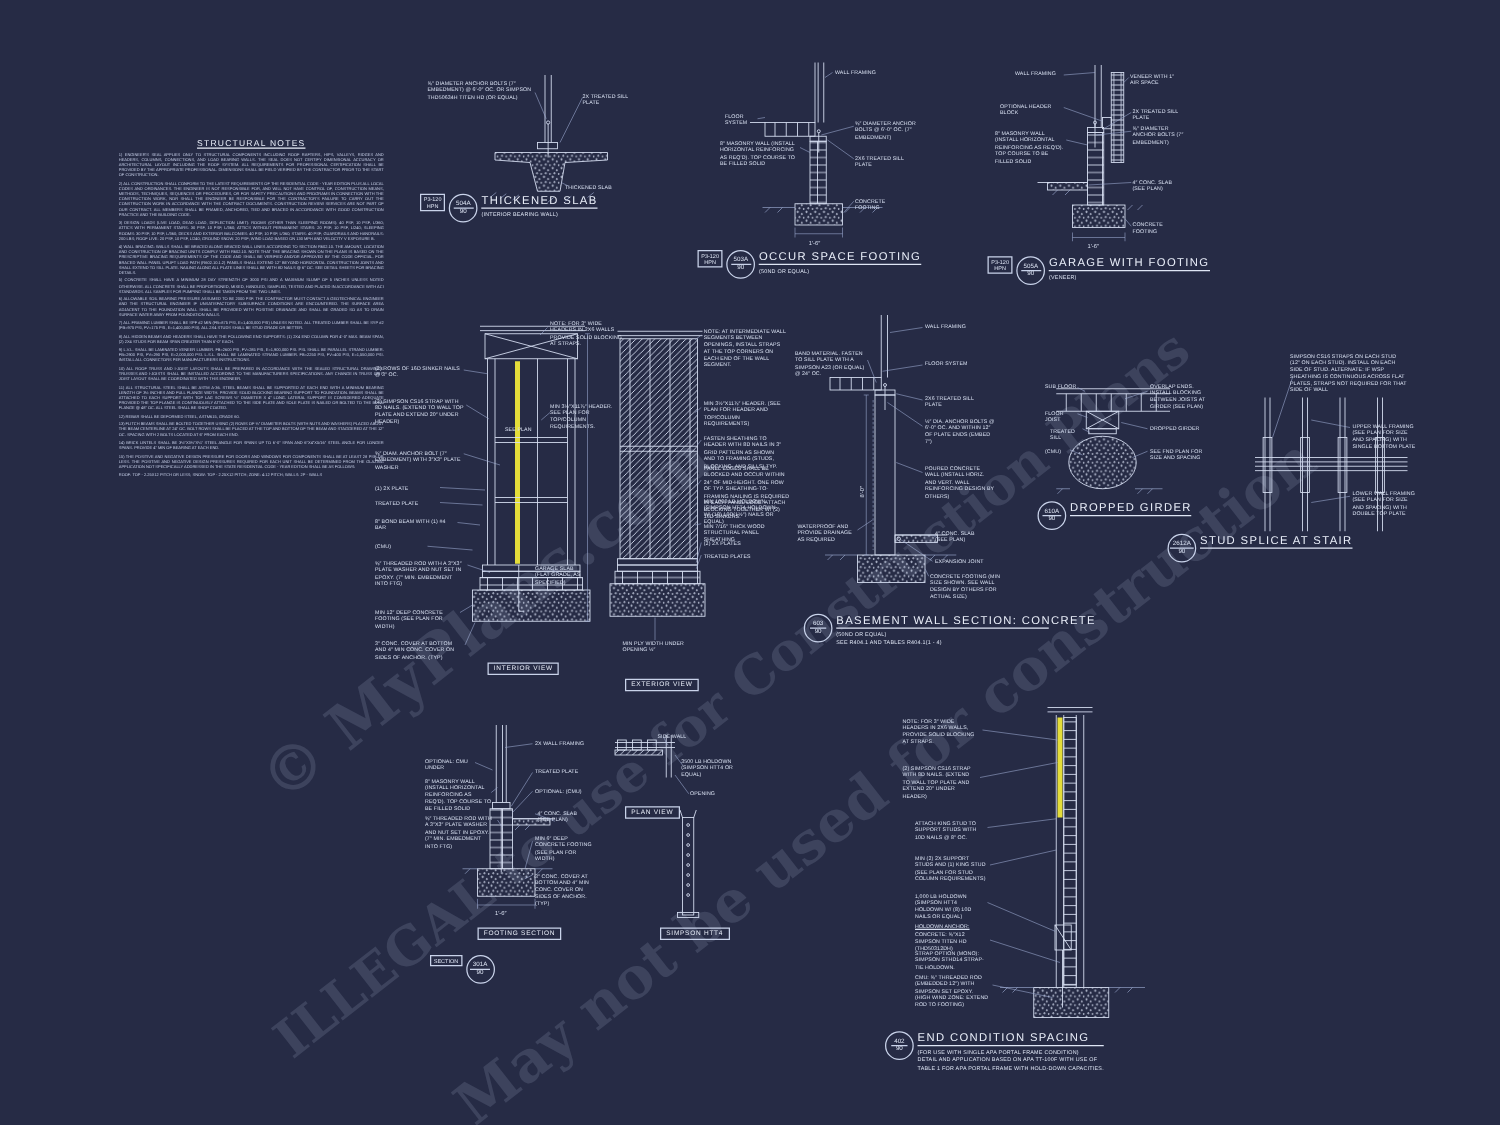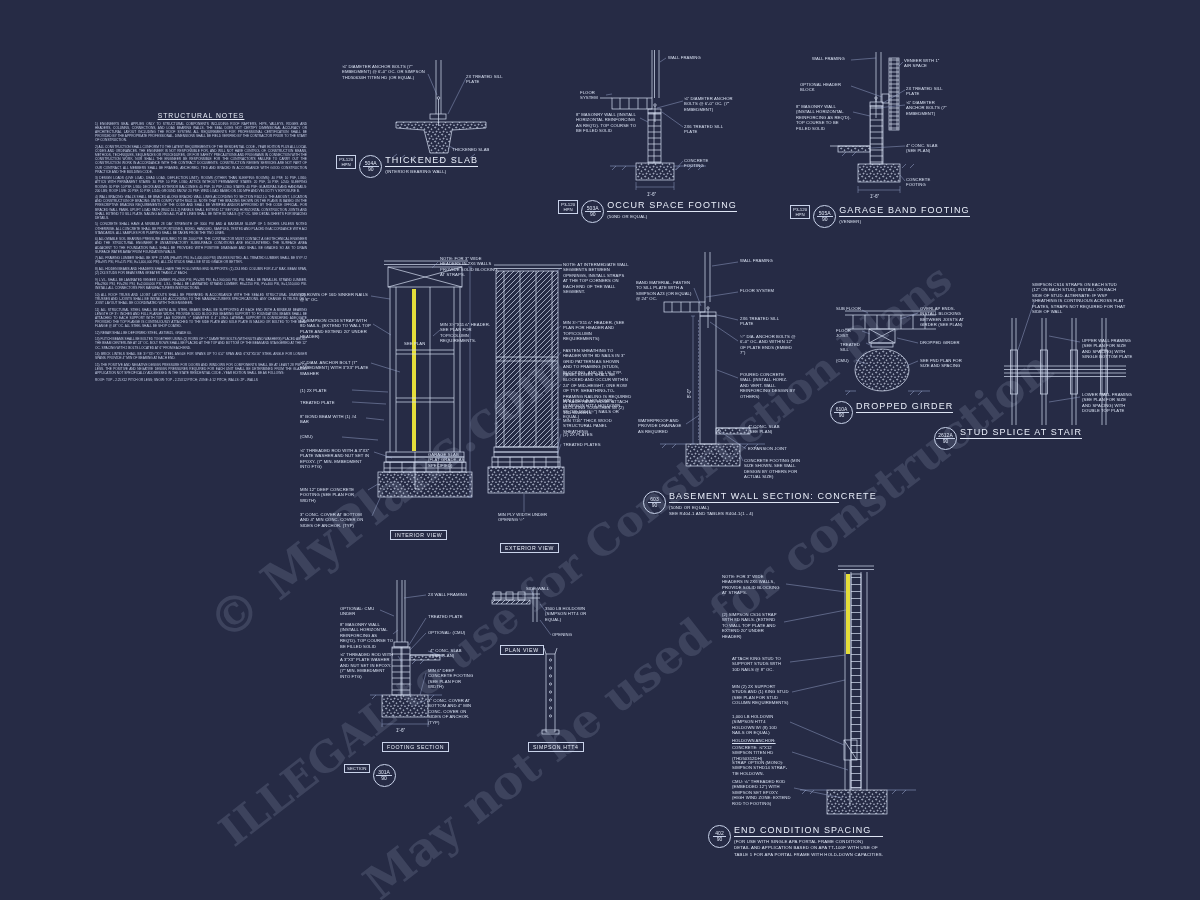--- a/index.html
+++ b/index.html
@@ -275,21 +275,21 @@
   <div class="tblock" style="left:790px;top:205px">
     <div class="tagbox">
       <span>P3-120</span>
       <span>HPN</span>
     </div>
     <div class="tagcircle">
       <span class="t">505A</span>
       <span>90</span>
     </div>
     <div class="tb-text">
-      <div class="ttl">GARAGE BAND FOOTING</div>
+      <div class="ttl">GARAGE WITH FOOTING</div>
       <div class="sub">(VENEER)</div>
     </div>
   </div>
 
   <div class="co" style="left:300px;top:292px;width:70px">(2) ROWS OF 16d SINKER NAILS @ 3″ OC.</div>
   <div class="co" style="left:300px;top:318px;width:72px">(2) SIMPSON CS16 STRAP WITH 8d NAILS. (EXTEND TO WALL TOP PLATE AND EXTEND 20″ UNDER HEADER)</div>
   <div class="co" style="left:300px;top:360px;width:70px">⅝″ DIAM. ANCHOR BOLT (7″ EMBEDMENT) WITH 3″x3″ PLATE WASHER</div>
   <div class="co" style="left:300px;top:388px;width:50px">(1) 2x PLATE</div>
   <div class="co" style="left:300px;top:400px;width:50px">TREATED PLATE</div>
   <div class="co" style="left:300px;top:414px;width:64px">8″ BOND BEAM WITH (1) #4 BAR</div>

